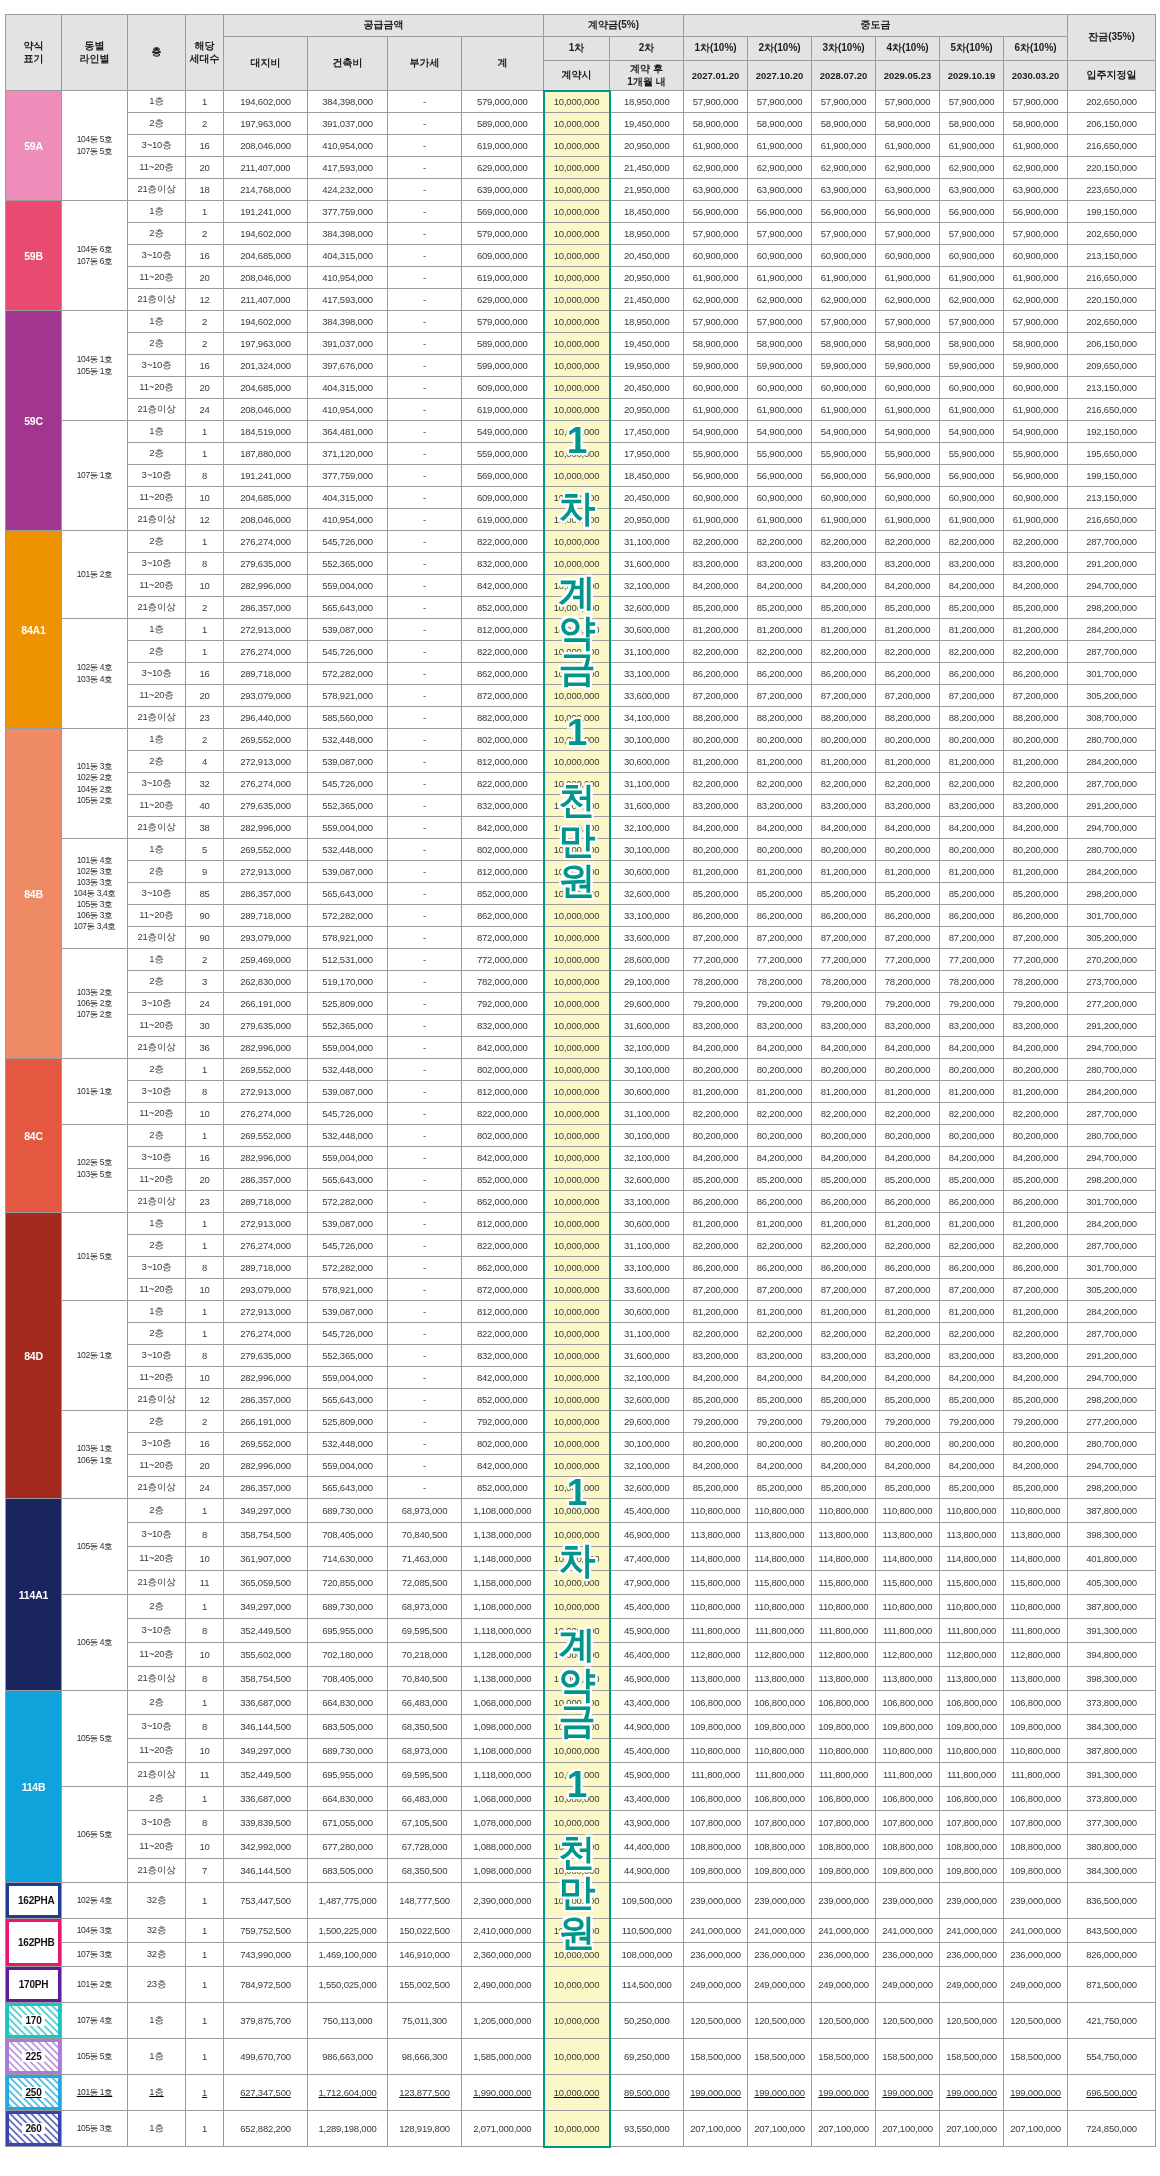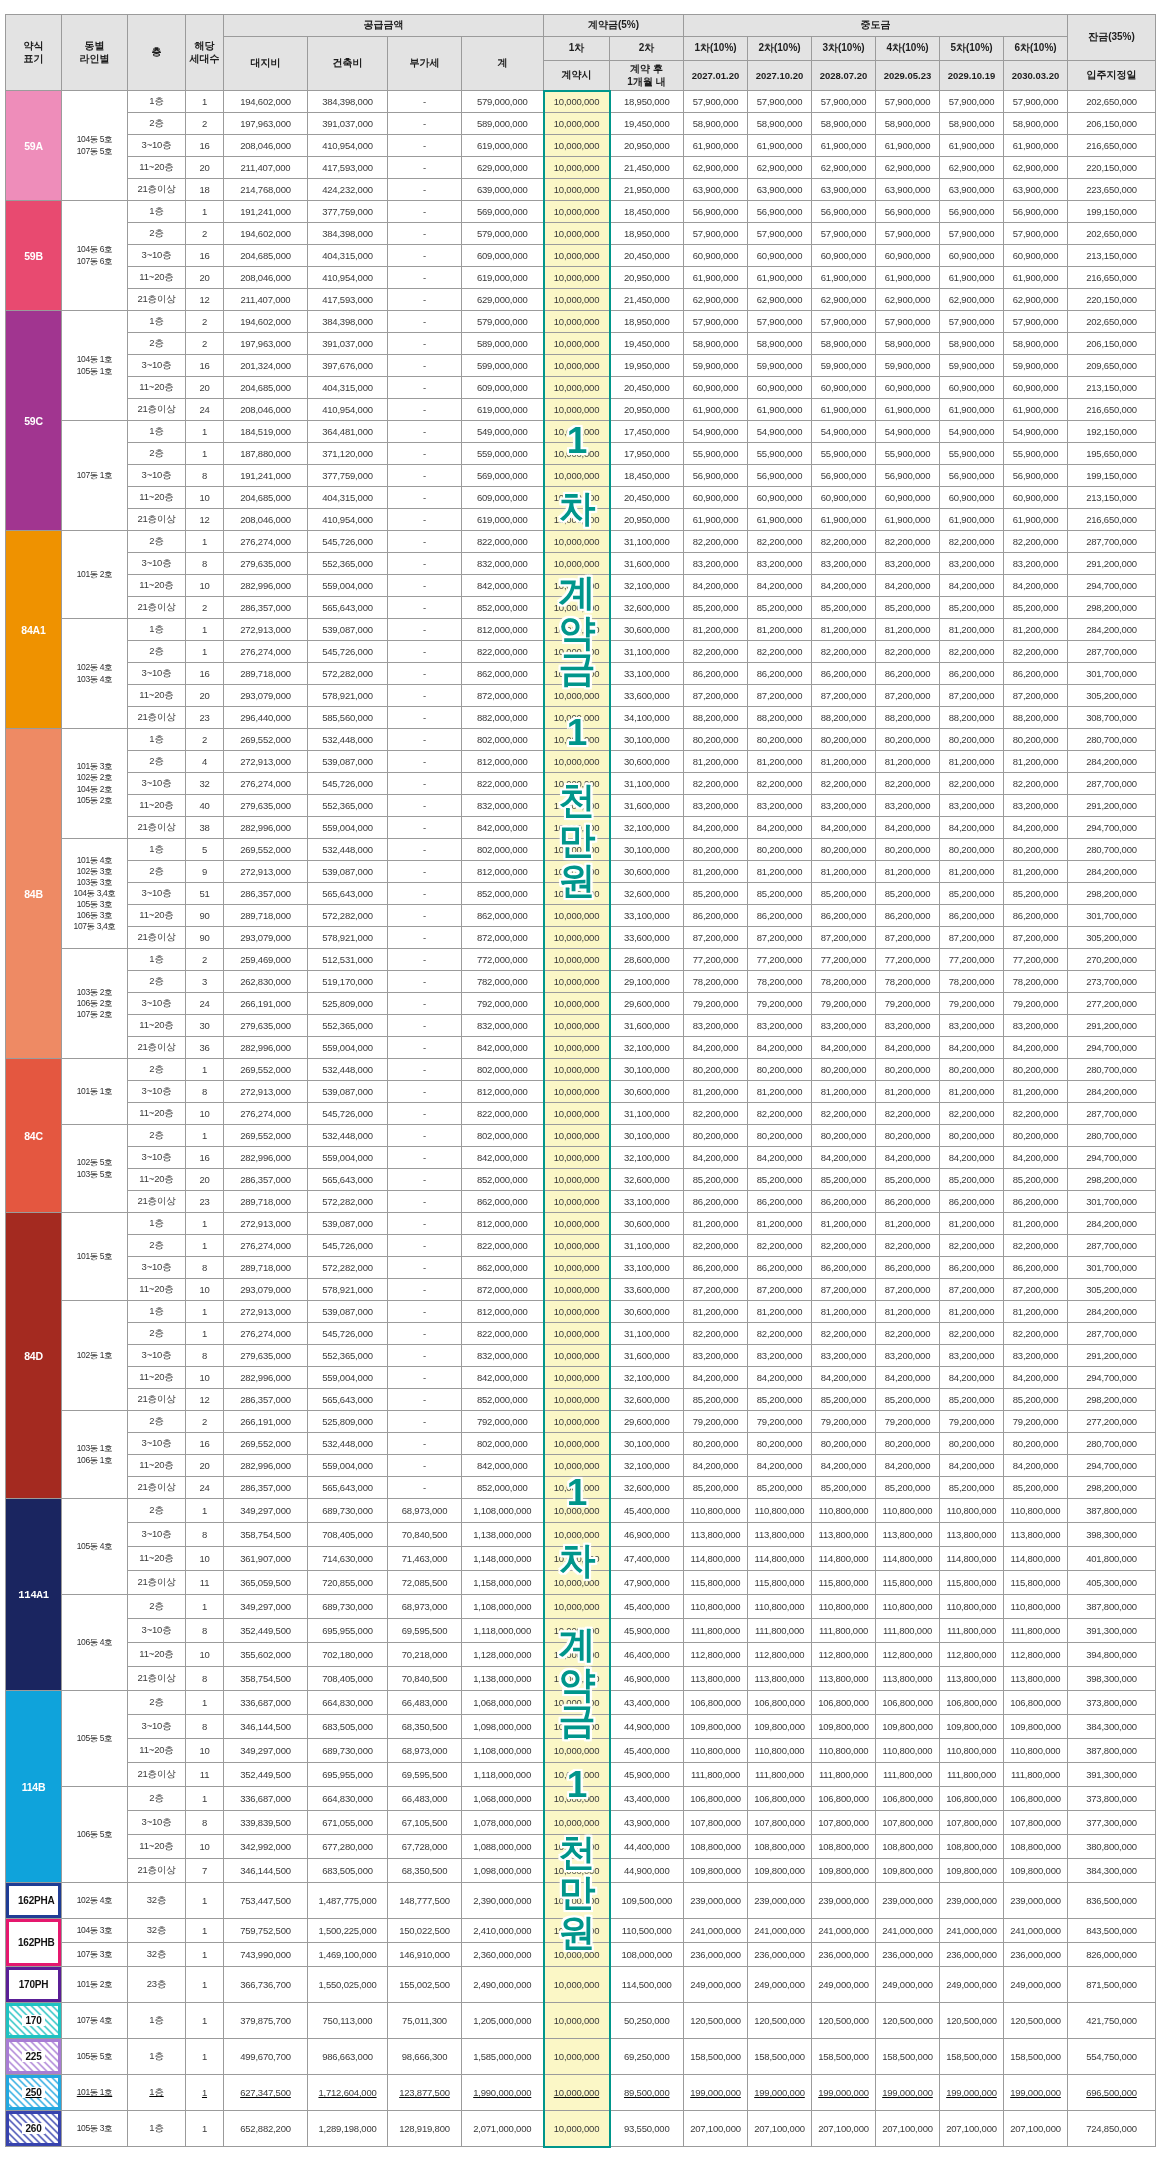--- a/index.html
+++ b/index.html
@@ -728,21 +728,21 @@
           <td>81,200,000</td>
           <td>81,200,000</td>
           <td>81,200,000</td>
           <td>81,200,000</td>
           <td>81,200,000</td>
           <td>81,200,000</td>
           <td>284,200,000</td>
         </tr>
         <tr style="height: 22px;">
           <td>3~10층</td>
-          <td>51</td>
+          <td>85</td>
           <td>286,357,000</td>
           <td>565,643,000</td>
           <td>-</td>
           <td>852,000,000</td>
           <td class="c1">10,000,000</td>
           <td>32,600,000</td>
           <td>85,200,000</td>
           <td>85,200,000</td>
           <td>85,200,000</td>
           <td>85,200,000</td>
@@ -1215,21 +1215,21 @@
           <td>32,600,000</td>
           <td>85,200,000</td>
           <td>85,200,000</td>
           <td>85,200,000</td>
           <td>85,200,000</td>
           <td>85,200,000</td>
           <td>85,200,000</td>
           <td>298,200,000</td>
         </tr>
         <tr style="height: 24px;">
-          <td rowspan="8" class="glabel solid" style="background: rgb(26, 37, 96); font-family: Liberation Mono, monospace;">114A1</td>
+          <td rowspan="8" class="glabel solid" style="background: rgb(26, 37, 96);">114A1</td>
           <td class="line" rowspan="4">105동 4호</td>
           <td>2층</td>
           <td>1</td>
           <td>349,297,000</td>
           <td>689,730,000</td>
           <td>68,973,000</td>
           <td>1,108,000,000</td>
           <td class="c1">10,000,000</td>
           <td>45,400,000</td>
           <td>110,800,000</td>
@@ -1553,21 +1553,21 @@
           <td>236,000,000</td>
           <td>236,000,000</td>
           <td>236,000,000</td>
           <td>826,000,000</td>
         </tr>
         <tr style="height: 24px;">
           <td rowspan="1" class="glabel outline" style="box-shadow: rgb(90, 30, 150) 0px 0px 0px 3px inset;"><span class="tag">170PH</span></td>
           <td class="line" rowspan="1">101동 2호</td>
           <td>23층</td>
           <td>1</td>
-          <td>366,736,700</td>
+          <td>784,972,500</td>
           <td>1,550,025,000</td>
           <td>155,002,500</td>
           <td>2,490,000,000</td>
           <td class="c1">10,000,000</td>
           <td>114,500,000</td>
           <td>249,000,000</td>
           <td>249,000,000</td>
           <td>249,000,000</td>
           <td>249,000,000</td>
           <td>249,000,000</td>

